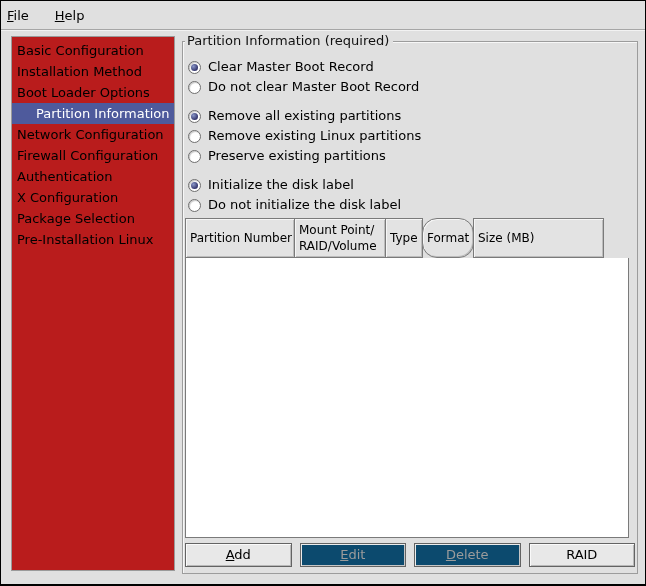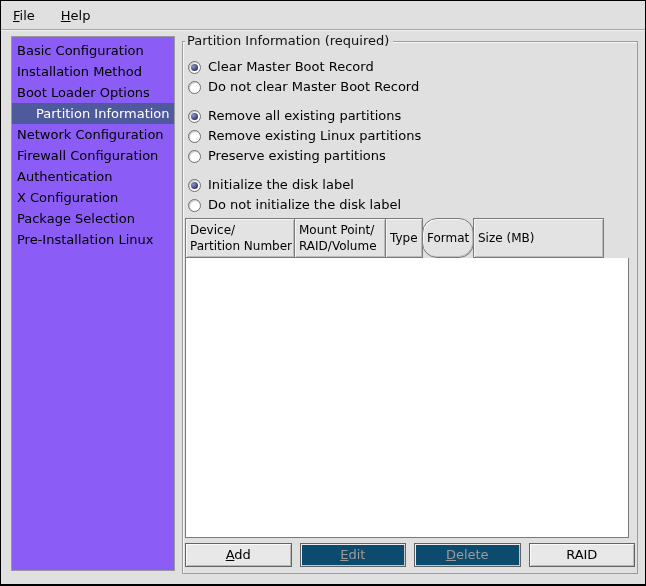--- a/index.html
+++ b/index.html
@@ -10,31 +10,31 @@
   .window {
     position:relative; width:646px; height:586px;
     background:var(--winbg);
     border:1px solid #000; border-bottom:2px solid #000;
     overflow:hidden;
   }
 
   
   .menubar {
     position:absolute; left:0; top:0; right:0; height:29px;
-    display:flex; align-items:center; padding-left:6px; gap:14px;
+    display:flex; align-items:center; gap:14px;
     border-bottom:1px solid #a6a6a6;
     box-shadow:0 1px 0 #f2f2f2;
   }
   .menu-item { padding:3px 6px; cursor:default; }
   .mn { text-decoration:underline; }
 
   
   .listbox {
     position:absolute; left:10px; top:35px; width:164px; height:535px;
-    background:#8b5cf6; border:1px solid #9a9a9a; padding-top:3px;
+    background:#b91c1c; border:1px solid #9a9a9a; padding-top:3px;
   }
   .list-item {
     height:21px; line-height:21px; padding-left:5px;
     white-space:nowrap; overflow:hidden; cursor:default;
   }
   .list-item.selected { background:var(--selection); color:#fff;padding-left:24px; }
 
   
   .frame {
     position:absolute; left:181px; top:40px; width:456px; height:533px;
@@ -154,21 +154,20 @@
       <span class="option-label">Initialize the disk label</span>
     </div>
     <div class="option">
       <span class="radio"></span>
       <span class="option-label">Do not initialize the disk label</span>
     </div>
 
     <div class="ptable">
       <div class="thead">
         <div class="th th-device">
-          <span class="col-line">Device/</span>
           <span class="col-line">Partition Number</span>
         </div>
         <div class="th th-mount">
           <span class="col-line">Mount Point/</span>
           <span class="col-line">RAID/Volume</span>
         </div>
         <div class="th th-type">
           <span class="col-line">Type</span>
 
         </div>

